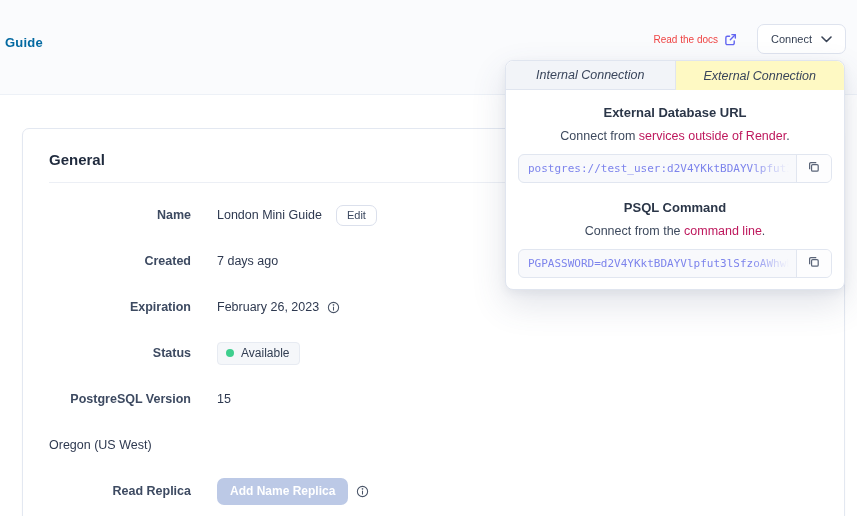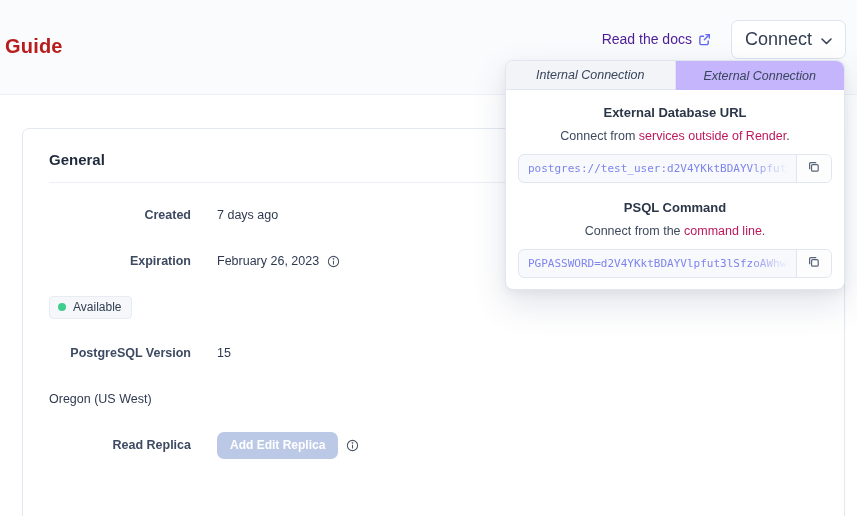--- a/index.html
+++ b/index.html
@@ -9,35 +9,35 @@
     background:#ffffff; color:#2c3850; position:relative;
   }
 
   
   .header {
     position:absolute; left:0; top:0; width:857px; height:95px;
     background:#fafbfd; border-bottom:1px solid #edf1f7;
   }
   .page-title {
     position:absolute; left:5px; top:35px;
-    font-size:20px; font-weight:700; color:#b91c1c; letter-spacing:.2px;
+    font-size:13px; font-weight:700; color:#0369a1; letter-spacing:.2px;
   }
   .header-right {
     position:absolute; right:11px; top:0; height:78px;
     display:flex; align-items:center; gap:20px;
   }
   .docs-link {
     display:inline-flex; align-items:center; gap:6px;
-    color:#4c1d95; font-size:14px; text-decoration:none; cursor:pointer;
+    color:#ef4444; font-size:10px; text-decoration:none; cursor:pointer;
   }
   .docs-link svg { display:block; }
   .connect-btn {
     display:inline-flex; align-items:center; gap:9px;
     background:#ffffff; border:1px solid #dee3ee; border-radius:7px;
-    padding:8px 13px; font-size:18px; color:#333e52; cursor:pointer;
+    padding:8px 13px; font-size:11px; color:#333e52; cursor:pointer;
     font-family:inherit;
   }
 
   
   .card {
     position:absolute; left:22px; top:128px; width:823px; height:420px;
     background:#ffffff; border:1px solid #e3e8f1; border-radius:7px;
     box-shadow:0 1px 2px rgba(16,30,60,0.03);
   }
   .card-title {
@@ -84,21 +84,21 @@
   }
   .tabbar { display:flex; height:29px; }
   .tab {
     flex:1; display:flex; align-items:center; justify-content:center;
     font-size:12.5px; color:#39455b; cursor:pointer;font-style:italic;
   }
   .tab.inactive {
     background:#f2f4f8; border-right:1px solid #e0e5ef;
     border-bottom:1px solid #e0e5ef; border-top-left-radius:8px;
   }
-  .tab.active { background:#c4b5fd; border-top-right-radius:8px; }
+  .tab.active { background:#fef9c3; border-top-right-radius:8px; }
   .pop-content { padding:15px 12px 14px;text-align:center; }
   .pop-heading { font-size:13px; font-weight:700; color:#2b3648; margin-bottom:9px; }
   .pop-desc { font-size:12.5px; color:#3e4a5e; margin-bottom:11px; }
   .pop-desc .inline-link { color:#be185d; cursor:pointer; text-decoration:none; }
   .input-group {
     display:flex; height:29px; border:1px solid #e1e6f0; border-radius:6px;
     overflow:hidden; background:#f8f9fc; margin-bottom:17px;
   }
   .input-group:last-child { margin-bottom:0; }
   .mono-field {
@@ -142,20 +142,27 @@
       </span>
     </button>
   </div>
 </div>
 
 <div class="card">
   <div class="card-title">General</div>
   <hr class="card-divider">
   <div class="rows">
 
+    <div class="row">
+      <div class="row-label">Name</div>
+      <div class="row-value">
+        <span>London Mini Guide</span>
+        <button class="edit-btn">Edit</button>
+      </div>
+    </div>
 
     <div class="row">
       <div class="row-label">Created</div>
       <div class="row-value">
         <span>7 days ago</span>
       </div>
     </div>
 
     <div class="row">
       <div class="row-label">Expiration</div>
@@ -165,20 +172,21 @@
           <svg width="13" height="13" viewBox="0 0 16 16" fill="none" stroke="currentColor" stroke-width="1.3">
             <circle cx="8" cy="8" r="6.3"></circle>
             <line x1="8" y1="7.4" x2="8" y2="11.2" stroke-linecap="round"></line>
             <circle cx="8" cy="4.7" r="0.4" fill="currentColor"></circle>
           </svg>
         </span>
       </div>
     </div>
 
     <div class="row">
+      <div class="row-label">Status</div>
       <div class="row-value">
         <span class="status-badge">
           <span class="status-dot"></span>
           <span>Available</span>
         </span>
       </div>
     </div>
 
     <div class="row">
       <div class="row-label">PostgreSQL Version</div>
@@ -189,21 +197,21 @@
 
     <div class="row">
       <div class="row-value">
         <span>Oregon (US West)</span>
       </div>
     </div>
 
     <div class="row">
       <div class="row-label">Read Replica</div>
       <div class="row-value">
-        <button class="disabled-btn">Add Edit Replica</button>
+        <button class="disabled-btn">Add Name Replica</button>
         <span class="info-icon gap8">
           <svg width="13" height="13" viewBox="0 0 16 16" fill="none" stroke="currentColor" stroke-width="1.3">
             <circle cx="8" cy="8" r="6.3"></circle>
             <line x1="8" y1="7.4" x2="8" y2="11.2" stroke-linecap="round"></line>
             <circle cx="8" cy="4.7" r="0.4" fill="currentColor"></circle>
           </svg>
         </span>
       </div>
     </div>
 

